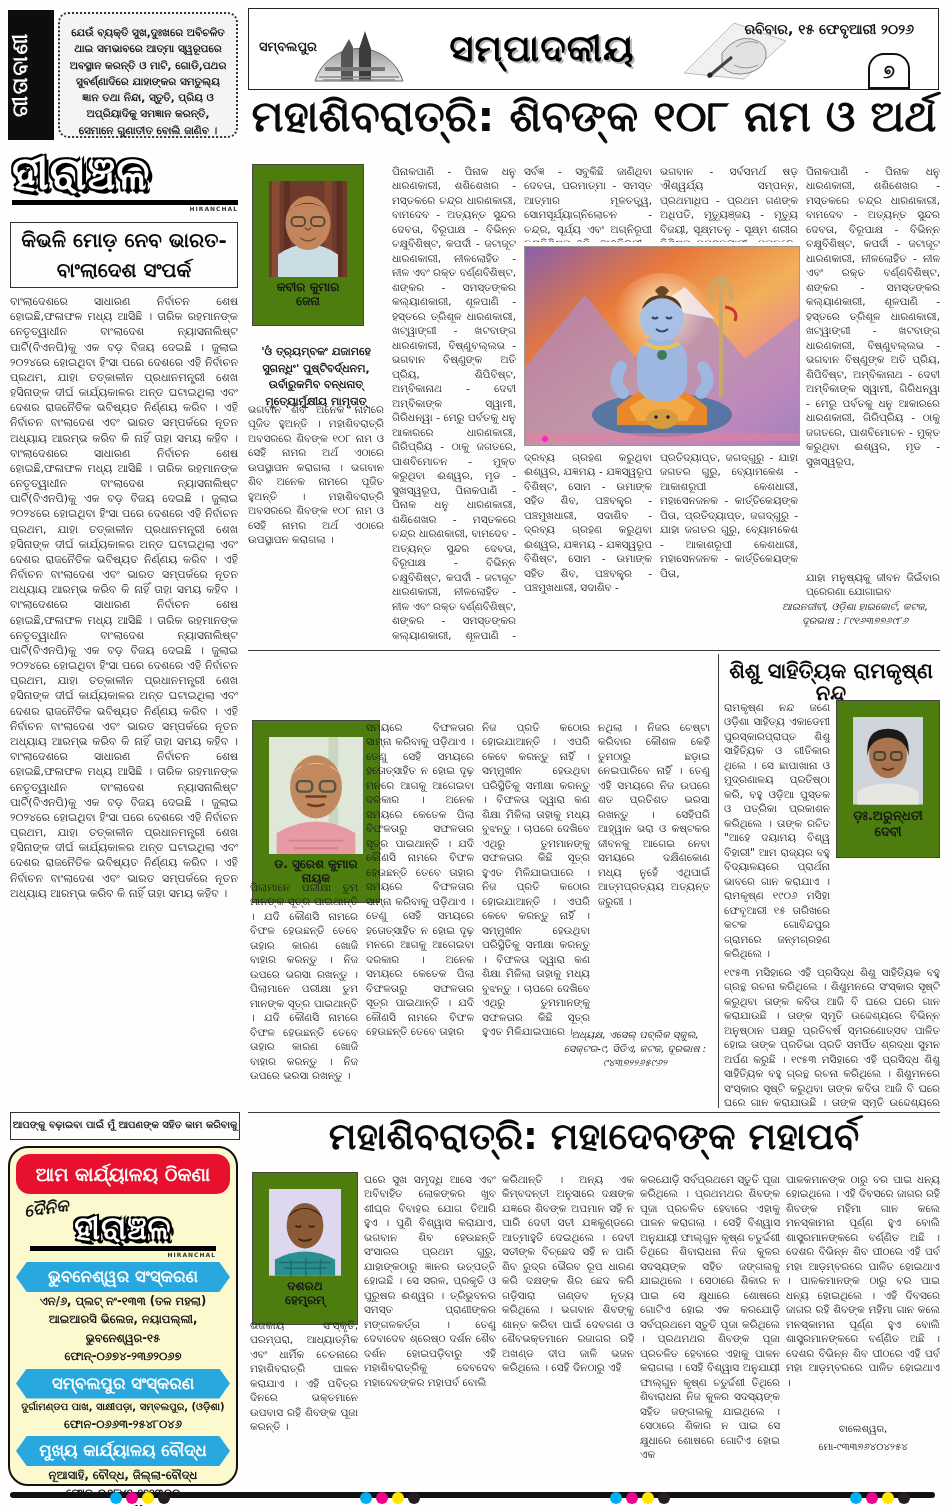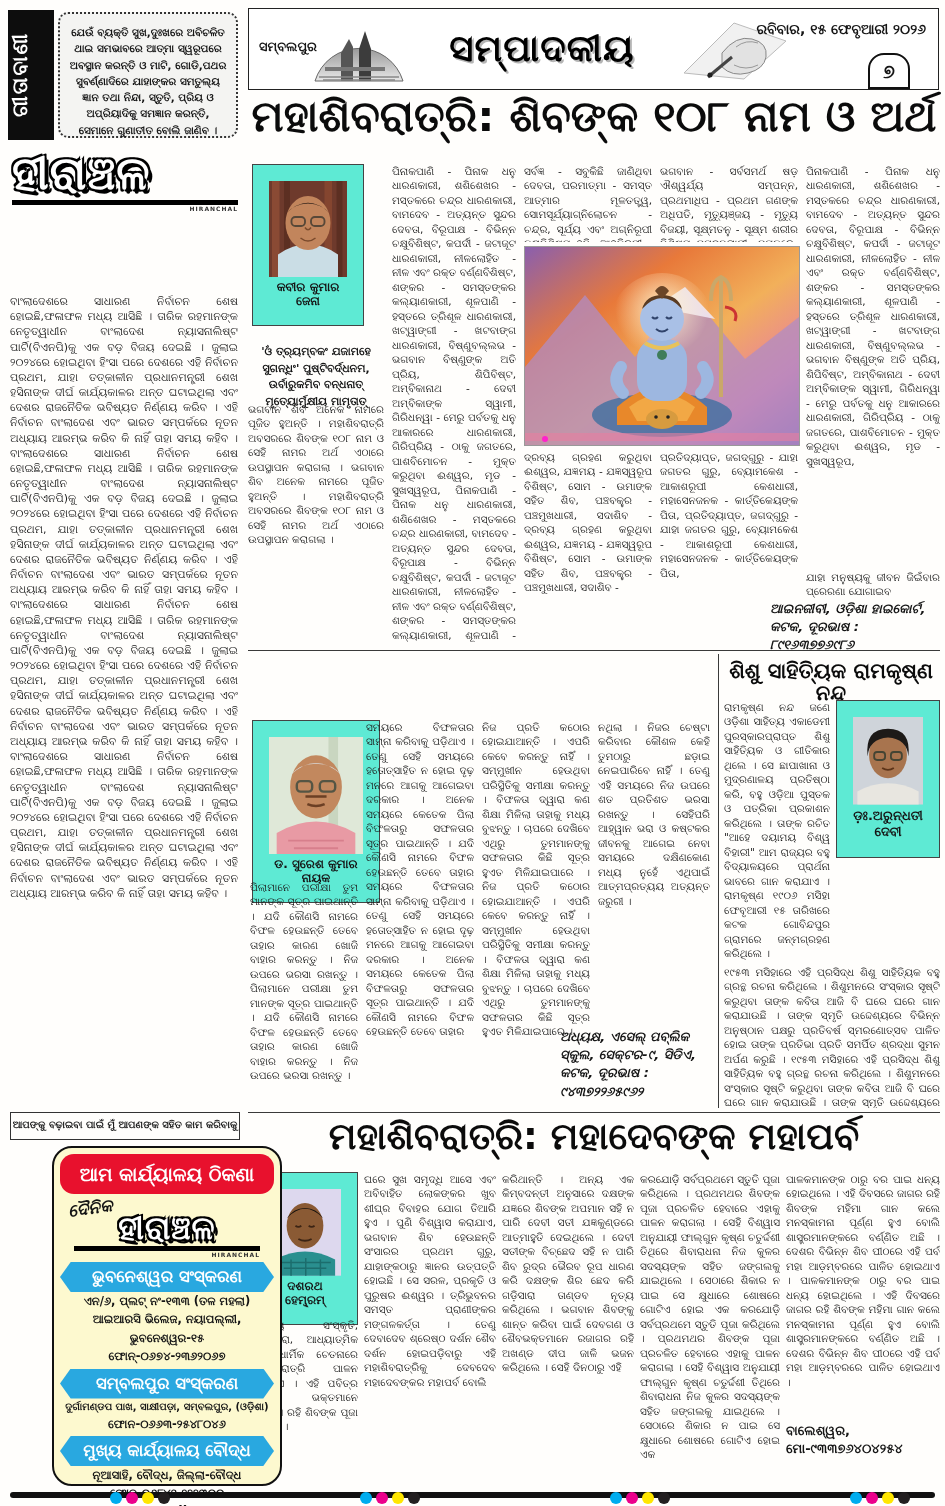--- a/index.html
+++ b/index.html
@@ -1,22 +1,22 @@
 <!DOCTYPE html>
 <html><head>
 <meta charset="utf-8">
 <style>
   html,body{margin:0;padding:0;background:#e9e9e9;}
   #page{position:relative;width:945px;height:1506px;background:#fffefc;margin:0 auto;
         font-family:"DejaVu Sans","Liberation Sans",sans-serif;color:#151515;overflow:hidden;}
   .abs{position:absolute;}
   .body-txt{font-size:10.5px;line-height:1.38;text-align:justify;overflow:hidden;color:#1c1c1c;}
   .headline{font-weight:800;color:#0b0b0b;text-align:center;line-height:1.05;}
-  .sig{font-weight:700;font-style:italic;font-size:13px;text-align:left;line-height:1.4;}
-  .photo-box{background:#5eead4;border:1px solid #444;padding:16px;box-sizing:border-box;}
+  .sig{font-weight:400;font-style:italic;font-size:10px;text-align:center;line-height:1.4;}
+  .photo-box{background:#4d7c0f;border:1px solid #444;padding:16px;box-sizing:border-box;}
   .photo-box svg{display:block;width:100%;}
   .photo-caption{font-size:12px;font-weight:700;text-align:center;padding:3px 0 1px 0;}
   .rule-h{background:#3a3a3a;height:1px;}
   .rule-v{background:#3a3a3a;width:1px;}
   
   .mast-box{border:1.5px solid #222;background:#fff;}
   .mast-title{font-size:37px;font-weight:800;letter-spacing:1px;color:#000;
               text-shadow:2px 2px 0 #b5b5b5;}
   .page-num{border:2px solid #111;border-radius:16px 16px 0 0;width:38px;height:32px;
             text-align:center;font-size:19px;font-weight:800;line-height:32px;background:#fff;}
@@ -25,21 +25,21 @@
               text-align:center;font-weight:800;font-size:21px;letter-spacing:2px;}
   .gita-quote{border:2px dotted #333;border-radius:10px;font-size:10.5px;font-weight:700;
               text-align:center;line-height:1.55;padding:10px 8px;box-sizing:border-box;background:#f4f4f2;}
   
   .brand{font-size:46px;font-weight:800;color:#fff;letter-spacing:1px;line-height:1;
          text-shadow:-2px -2px 0 #000,2px -2px 0 #000,-2px 2px 0 #000,2px 2px 0 #000,4px 4px 0 #000;}
   .brand-bar{background:#000;height:5px;}
   .brand-sub{font-size:6px;font-weight:700;color:#333;letter-spacing:1px;text-align:right;}
   .boxed{border:1.5px solid #333;}
   
-  .office{background:#fdf9cf;border:2.5px solid #111;border-radius:20px;box-sizing:border-box;margin-left:44px;}
+  .office{background:#fdf9cf;border:2.5px solid #111;border-radius:20px;box-sizing:border-box;}
   .office-head{background:#e8112d;color:#fff;border-radius:14px;text-align:center;
                font-size:19px;font-weight:800;line-height:40px;}
   .ribbon{background:#29a8e0;color:#fff;font-weight:800;font-size:16.5px;text-align:center;line-height:30px;
           clip-path:polygon(0 50%,5% 0,95% 0,100% 50%,95% 100%,5% 100%);}
   .office-line{font-size:11.5px;font-weight:700;text-align:center;line-height:1.6;}
   .office-email{font-size:13px;font-weight:700;text-align:center;}
   .daily{font-size:17px;font-weight:800;font-style:italic;transform:rotate(-8deg);display:inline-block;}
   
   .foot-bar{background:#111;height:6px;border-radius:3px;}
   .dot{width:12px;height:12px;border-radius:50%;display:inline-block;margin-right:4px;vertical-align:middle;}
@@ -76,30 +76,31 @@
 
     <span class="abs" style="left:425px;top:4px;">
       <svg width="120" height="72" viewBox="0 0 120 72">
         <path d="M10 60 L60 10 L112 28 L70 66 Z" fill="#f1f1f1" stroke="#bbb"></path>
         <path d="M48 40 q14-18 30-14 q16 4 14 18 q-2 12-18 16 q-16 4-26-6 z" fill="#e2e2e2" stroke="#888"></path>
         <path d="M58 44 L34 64" stroke="#444" stroke-width="3"></path>
         <circle cx="36" cy="62" r="2.5" fill="#222"></circle>
         <path d="M62 34 q10-8 22-4 M60 52 q12 6 24 0" stroke="#999" fill="none"></path>
       </svg>
     </span>
-    <div class="abs" style="right:12px;top:12px;font-size:14px;font-weight:700;">ରବିବାର, ୧୫ ଫେବୃଆରୀ ୨୦୨୬</div>
+    <div class="abs" style="right:24px;top:12px;font-size:14px;font-weight:700;">ରବିବାର, ୧୫ ଫେବୃଆରୀ ୨୦୨୬</div>
     <div class="abs page-num" style="right:28px;top:44px;">୭</div>
   </div>
 
   <div class="abs" style="left:12px;top:150px;width:226px;">
     <div class="brand">ହୀରାଞ୍ଚଳ</div>
     <div class="brand-bar" style="margin-top:4px;"></div>
     <div class="brand-sub">HIRANCHAL</div>
   </div>
 
+  <div class="abs boxed headline" style="left:10px;top:222px;width:228px;height:66px;font-size:20px;line-height:1.5;box-sizing:border-box;padding:2px;">କିଭଳି ମୋଡ଼ ନେବ ଭାରତ-ବାଂଲାଦେଶ ସଂପର୍କ</div>
   <div class="abs body-txt" style="left:10px;top:294px;width:228px;height:816px;font-size:11px;">ବାଂଲାଦେଶରେ ସାଧାରଣ ନିର୍ବାଚନ ଶେଷ ହୋଇଛି,ଫଳାଫଳ ମଧ୍ୟ ଆସିଛି । ତାରିକ ରହମାନଙ୍କ ନେତୃତ୍ୱାଧୀନ ବାଂଲାଦେଶ ନ୍ୟାସନାଲିଷ୍ଟ ପାର୍ଟି(ବିଏନପି)କୁ ଏକ ବଡ଼ ବିଜୟ ଦେଇଛି । ଜୁଲାଇ ୨୦୨୪ରେ ହୋଇଥିବା ହିଂସା ପରେ ଦେଶରେ ଏହି ନିର୍ବାଚନ ପ୍ରଥମ, ଯାହା ତତ୍କାଳୀନ ପ୍ରଧାନମନ୍ତ୍ରୀ ଶେଖ ହସିନାଙ୍କ ଦୀର୍ଘ କାର୍ଯ୍ୟକାଳର ଅନ୍ତ ଘଟାଇଥିଲା ଏବଂ ଦେଶର ରାଜନୈତିକ ଭବିଷ୍ୟତ ନିର୍ଣ୍ଣୟ କରିବ । ଏହି ନିର୍ବାଚନ ବାଂଲାଦେଶ ଏବଂ ଭାରତ ସମ୍ପର୍କରେ ନୂତନ ଅଧ୍ୟାୟ ଆରମ୍ଭ କରିବ କି ନାହିଁ ତାହା ସମୟ କହିବ । ବାଂଲାଦେଶରେ ସାଧାରଣ ନିର୍ବାଚନ ଶେଷ ହୋଇଛି,ଫଳାଫଳ ମଧ୍ୟ ଆସିଛି । ତାରିକ ରହମାନଙ୍କ ନେତୃତ୍ୱାଧୀନ ବାଂଲାଦେଶ ନ୍ୟାସନାଲିଷ୍ଟ ପାର୍ଟି(ବିଏନପି)କୁ ଏକ ବଡ଼ ବିଜୟ ଦେଇଛି । ଜୁଲାଇ ୨୦୨୪ରେ ହୋଇଥିବା ହିଂସା ପରେ ଦେଶରେ ଏହି ନିର୍ବାଚନ ପ୍ରଥମ, ଯାହା ତତ୍କାଳୀନ ପ୍ରଧାନମନ୍ତ୍ରୀ ଶେଖ ହସିନାଙ୍କ ଦୀର୍ଘ କାର୍ଯ୍ୟକାଳର ଅନ୍ତ ଘଟାଇଥିଲା ଏବଂ ଦେଶର ରାଜନୈତିକ ଭବିଷ୍ୟତ ନିର୍ଣ୍ଣୟ କରିବ । ଏହି ନିର୍ବାଚନ ବାଂଲାଦେଶ ଏବଂ ଭାରତ ସମ୍ପର୍କରେ ନୂତନ ଅଧ୍ୟାୟ ଆରମ୍ଭ କରିବ କି ନାହିଁ ତାହା ସମୟ କହିବ । ବାଂଲାଦେଶରେ ସାଧାରଣ ନିର୍ବାଚନ ଶେଷ ହୋଇଛି,ଫଳାଫଳ ମଧ୍ୟ ଆସିଛି । ତାରିକ ରହମାନଙ୍କ ନେତୃତ୍ୱାଧୀନ ବାଂଲାଦେଶ ନ୍ୟାସନାଲିଷ୍ଟ ପାର୍ଟି(ବିଏନପି)କୁ ଏକ ବଡ଼ ବିଜୟ ଦେଇଛି । ଜୁଲାଇ ୨୦୨୪ରେ ହୋଇଥିବା ହିଂସା ପରେ ଦେଶରେ ଏହି ନିର୍ବାଚନ ପ୍ରଥମ, ଯାହା ତତ୍କାଳୀନ ପ୍ରଧାନମନ୍ତ୍ରୀ ଶେଖ ହସିନାଙ୍କ ଦୀର୍ଘ କାର୍ଯ୍ୟକାଳର ଅନ୍ତ ଘଟାଇଥିଲା ଏବଂ ଦେଶର ରାଜନୈତିକ ଭବିଷ୍ୟତ ନିର୍ଣ୍ଣୟ କରିବ । ଏହି ନିର୍ବାଚନ ବାଂଲାଦେଶ ଏବଂ ଭାରତ ସମ୍ପର୍କରେ ନୂତନ ଅଧ୍ୟାୟ ଆରମ୍ଭ କରିବ କି ନାହିଁ ତାହା ସମୟ କହିବ । ବାଂଲାଦେଶରେ ସାଧାରଣ ନିର୍ବାଚନ ଶେଷ ହୋଇଛି,ଫଳାଫଳ ମଧ୍ୟ ଆସିଛି । ତାରିକ ରହମାନଙ୍କ ନେତୃତ୍ୱାଧୀନ ବାଂଲାଦେଶ ନ୍ୟାସନାଲିଷ୍ଟ ପାର୍ଟି(ବିଏନପି)କୁ ଏକ ବଡ଼ ବିଜୟ ଦେଇଛି । ଜୁଲାଇ ୨୦୨୪ରେ ହୋଇଥିବା ହିଂସା ପରେ ଦେଶରେ ଏହି ନିର୍ବାଚନ ପ୍ରଥମ, ଯାହା ତତ୍କାଳୀନ ପ୍ରଧାନମନ୍ତ୍ରୀ ଶେଖ ହସିନାଙ୍କ ଦୀର୍ଘ କାର୍ଯ୍ୟକାଳର ଅନ୍ତ ଘଟାଇଥିଲା ଏବଂ ଦେଶର ରାଜନୈତିକ ଭବିଷ୍ୟତ ନିର୍ଣ୍ଣୟ କରିବ । ଏହି ନିର୍ବାଚନ ବାଂଲାଦେଶ ଏବଂ ଭାରତ ସମ୍ପର୍କରେ ନୂତନ ଅଧ୍ୟାୟ ଆରମ୍ଭ କରିବ କି ନାହିଁ ତାହା ସମୟ କହିବ ।</div>
   <div class="abs boxed body-txt" style="left:10px;top:1112px;width:228px;height:26px;font-size:10px;font-weight:700;text-align:center;line-height:24px;">ଆପଙ୍କୁ ବଢ଼ାଇବା ପାଇଁ ମୁଁ ଆପଣଙ୍କ ସହିତ କାମ କରିବାକୁ ଉତ୍ସୁକ ଅଛି ।</div>
 
   <div class="abs headline" style="left:248px;top:94px;width:692px;font-size:43px;">ମହାଶିବରାତ୍ରି: ଶିବଙ୍କ ୧୦୮ ନାମ ଓ ଅର୍ଥ</div>
 
   <div class="abs photo-box" style="left:252px;top:164px;width:112px;">
     <span>
       <svg viewBox="0 0 104 128">
         <rect width="104" height="128" fill="#6e3a2c"></rect>
         <rect x="4" y="0" width="10" height="128" fill="#8a4a34"></rect>

